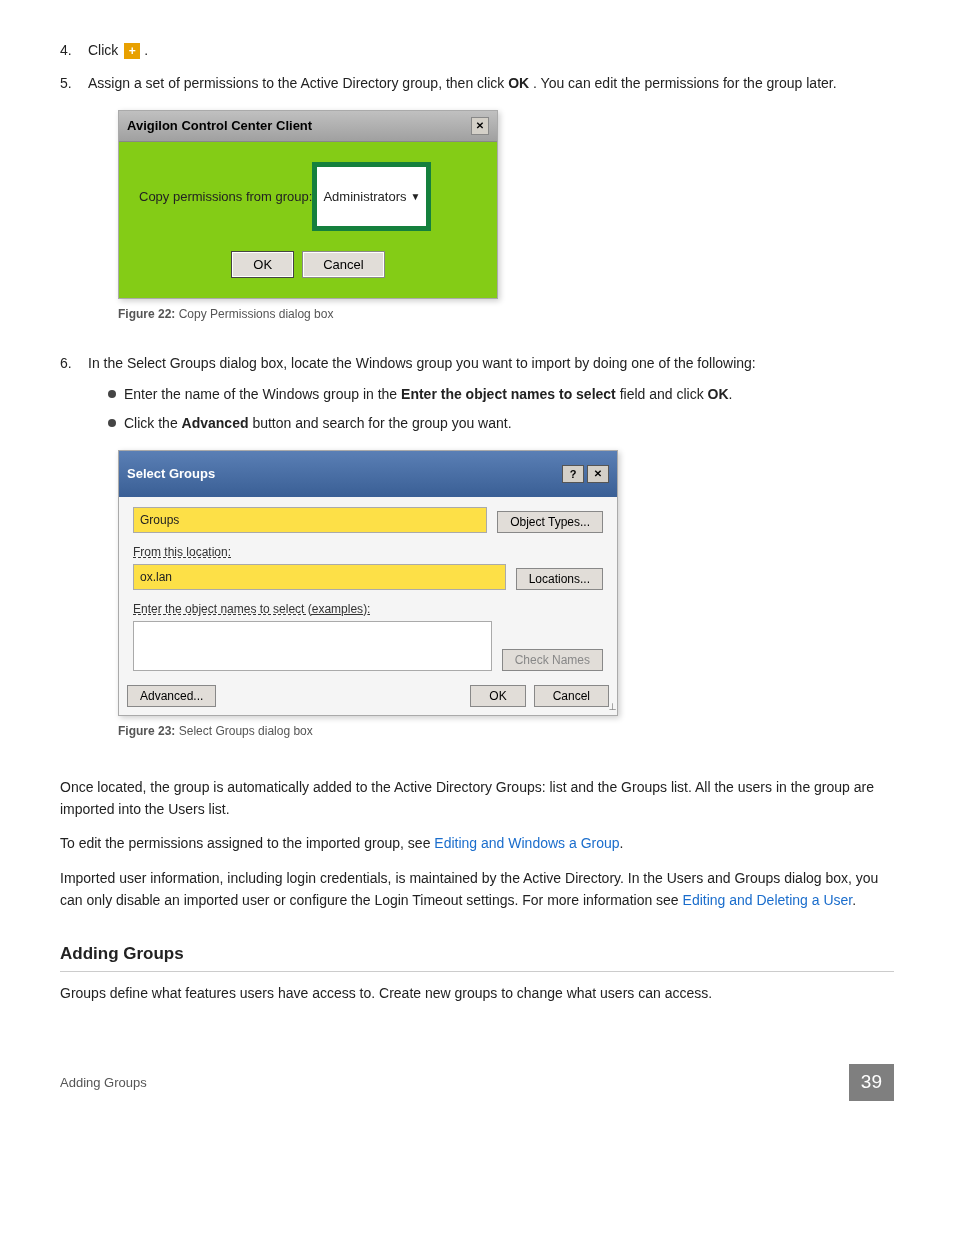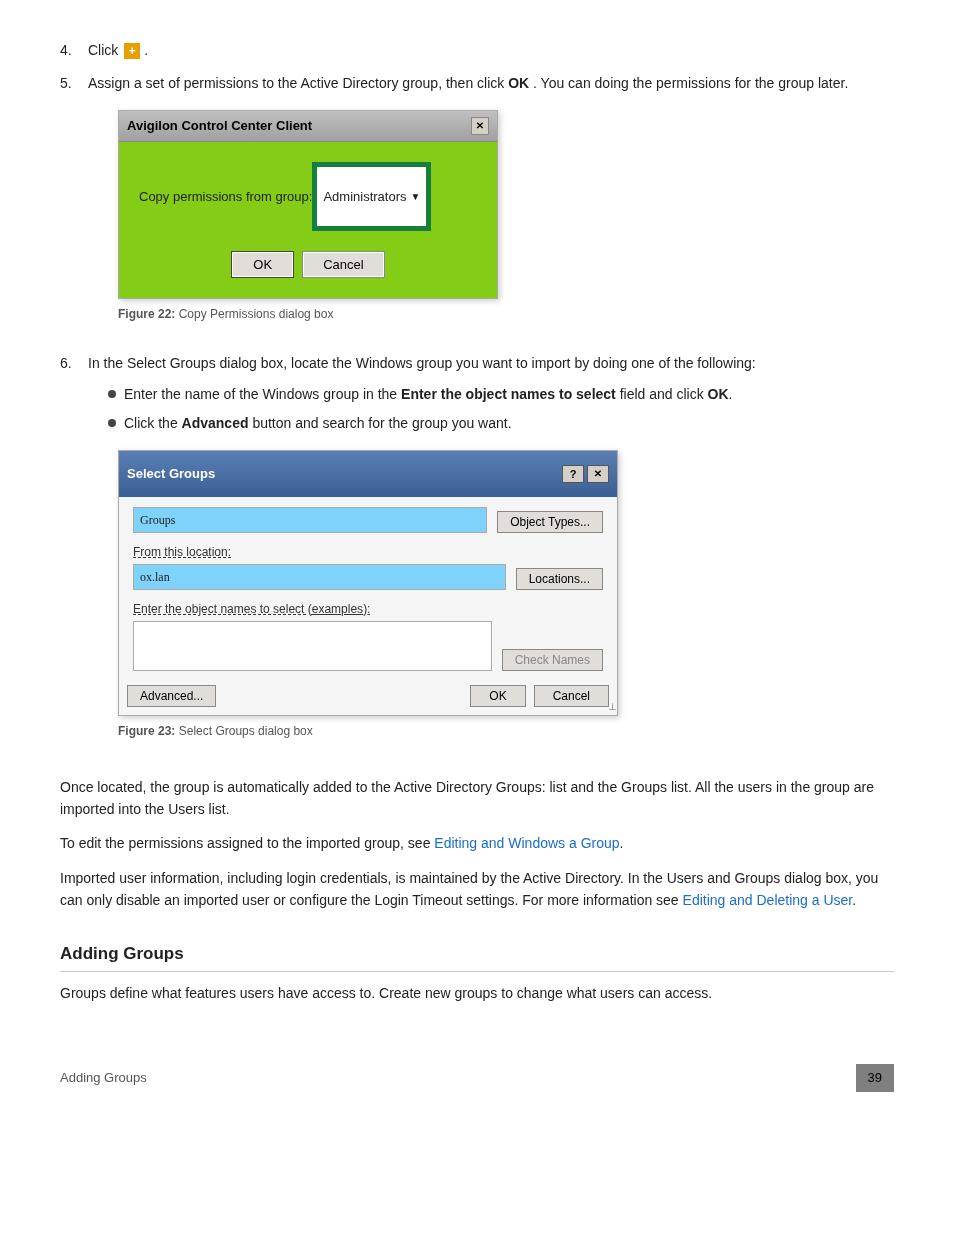--- a/index.html
+++ b/index.html
@@ -194,26 +194,25 @@
     }
     .sg-label {
       font-size: 12px;
       color: #333;
       margin-bottom: 3px;
       text-decoration: underline;
       text-decoration-style: dashed;
     }
     .sg-value-box {
       border: 1px solid #aaa;
-      background: #7dd3fc;
+      background: #fde047;
       padding: 3px 6px;
       font-size: 12px;
       min-height: 22px;
       width: 100%;
-      font-family: Liberation Serif, serif;
     }
     .sg-side-btn {
       background: #e1ddd8;
       border: 1px solid #888;
       padding: 3px 12px;
       font-size: 12px;
       cursor: pointer;
       white-space: nowrap;
       margin-top: auto;
     }
@@ -273,23 +272,23 @@
     .page-footer {
       display: flex;
       justify-content: space-between;
       align-items: center;
       margin-top: 60px;
       font-size: 13px;
       color: #555;
     }
     .page-number-box {
       background: #7f7f7f;
-      color: #000000;
+      color: #ffffff;
       padding: 4px 12px;
-      font-size: 13px;
+      font-size: 19px;
     }
 
     .plus-icon {
       display: inline-block;
       background: #e8a000;
       color: #fff;
       font-weight: bold;
       font-size: 12px;
       width: 16px;
       height: 16px;
@@ -321,21 +320,21 @@
     <span class="plus-icon">+</span>
     <span>.</span>
   </div>
 </div>
 
 <div class="list-item" style="margin-top:12px;">
   <span class="list-number">5.</span>
   <div class="list-content">
     <span>Assign a set of permissions to the Active Directory group, then click </span>
     <strong>OK</strong>
-    <span>. You can doing the permissions for the group later.</span>
+    <span>. You can edit the permissions for the group later.</span>
 
     
     <div class="figure-container">
       <div class="dialog copy-perm-dialog">
         <div class="dialog-titlebar">
           <span>Avigilon Control Center Client</span>
           <div class="dialog-titlebar-buttons">
             <div class="dialog-titlebar-btn">✕</div>
           </div>
         </div>

